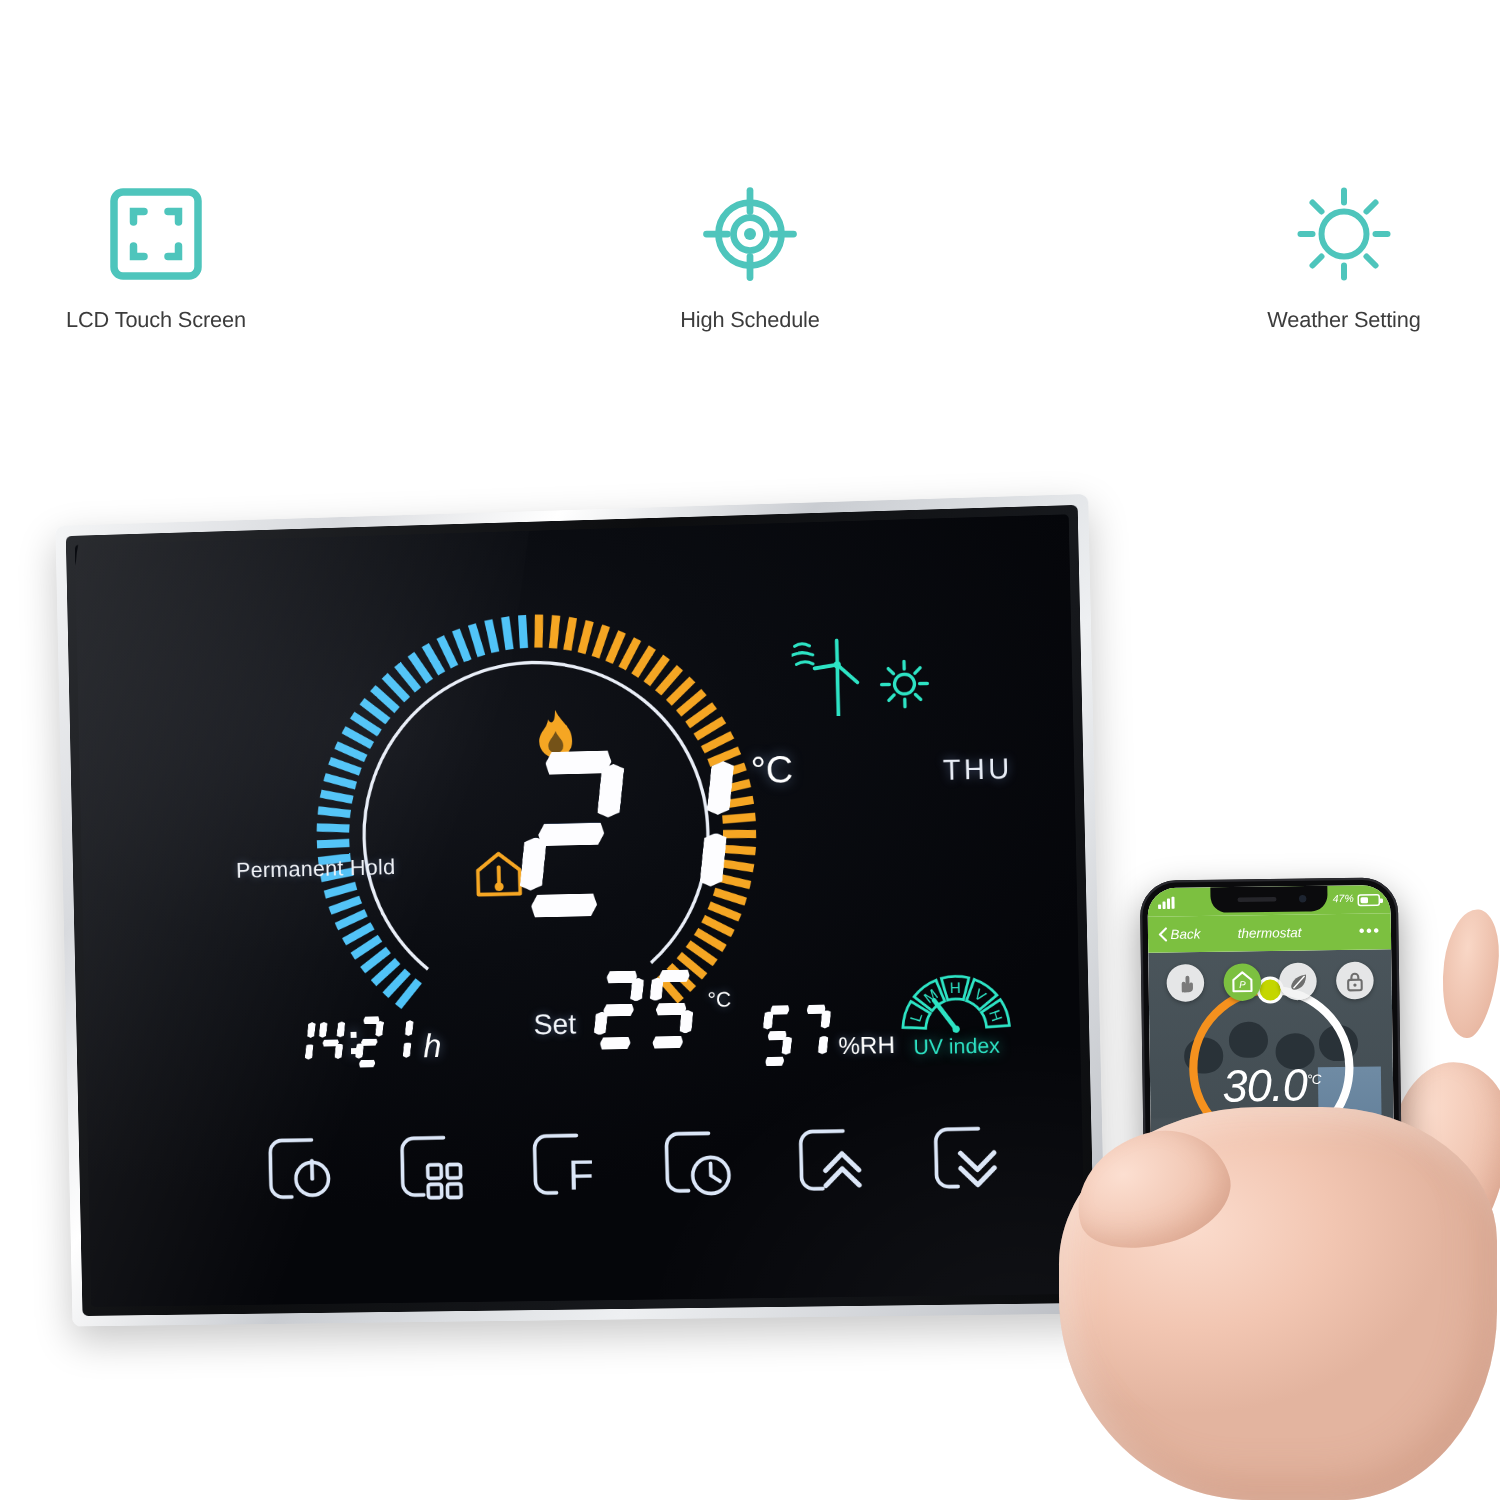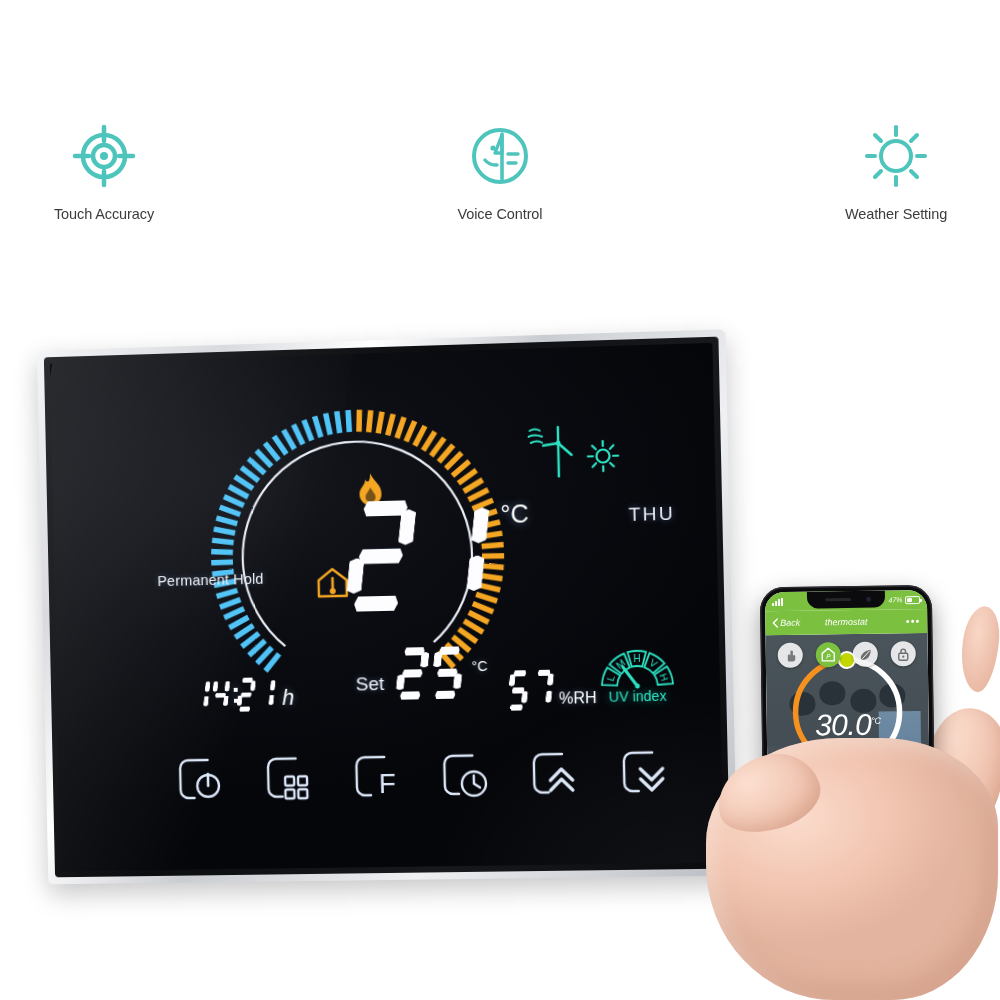--- a/index.html
+++ b/index.html
@@ -281,52 +281,50 @@
     box-shadow: 0 2px 5px rgba(0,0,0,.3); z-index: 3;
   }
 </style>
 </head>
 <body>
 
 <div id="page">
 
   <div class="features">
 
+    <div class="feature">
+      <div class="ficon">
+        <svg width="70" height="70" viewBox="0 0 70 70">
+          <rect x="7" y="7" width="56" height="56" rx="6" fill="none" stroke="#4EC5BC" stroke-width="5"></rect>
+          <path d="M20 27 L20 20 L27 20" fill="none" stroke="#4EC5BC" stroke-width="5" stroke-linecap="round"></path>
+          <path d="M43 20 L50 20 L50 27" fill="none" stroke="#4EC5BC" stroke-width="5" stroke-linecap="round"></path>
+          <path d="M50 43 L50 50 L43 50" fill="none" stroke="#4EC5BC" stroke-width="5" stroke-linecap="round"></path>
+          <path d="M27 50 L20 50 L20 43" fill="none" stroke="#4EC5BC" stroke-width="5" stroke-linecap="round"></path>
+        </svg>
+      </div>
+      <div class="flabel">LCD Touch Screen</div>
+    </div>
 
 
     <div class="feature">
       <div class="ficon">
         <svg width="70" height="70" viewBox="0 0 70 70">
           <circle cx="35" cy="35" r="21" fill="none" stroke="#4EC5BC" stroke-width="4.5"></circle>
           <circle cx="35" cy="35" r="11" fill="none" stroke="#4EC5BC" stroke-width="4.5"></circle>
           <circle cx="35" cy="35" r="4" fill="#4EC5BC"></circle>
           <line x1="35" y1="6" x2="35" y2="20" stroke="#4EC5BC" stroke-width="4.5" stroke-linecap="round"></line>
           <line x1="35" y1="50" x2="35" y2="64" stroke="#4EC5BC" stroke-width="4.5" stroke-linecap="round"></line>
           <line x1="6" y1="35" x2="20" y2="35" stroke="#4EC5BC" stroke-width="4.5" stroke-linecap="round"></line>
           <line x1="50" y1="35" x2="64" y2="35" stroke="#4EC5BC" stroke-width="4.5" stroke-linecap="round"></line>
         </svg>
       </div>
-      <div class="flabel">Touch Accuracy</div>
+      <div class="flabel">High Schedule</div>
     </div>
 
 
-    <div class="feature">
-      <div class="ficon">
-        <svg width="70" height="70" viewBox="0 0 70 70">
-          <circle cx="35" cy="35" r="26" fill="none" stroke="#4EC5BC" stroke-width="4"></circle>
-          <path d="M37 13 L37 58" stroke="#4EC5BC" stroke-width="3.6" stroke-linecap="round"></path>
-          <path d="M37 14 L30 32 L37 32 Z" fill="none" stroke="#4EC5BC" stroke-width="3.4" stroke-linejoin="round"></path>
-          <circle cx="28" cy="27" r="2.6" fill="#4EC5BC"></circle>
-          <path d="M20 39 a14 14 0 0 0 12 5" fill="none" stroke="#4EC5BC" stroke-width="3.4" stroke-linecap="round"></path>
-          <line x1="43" y1="33" x2="53" y2="33" stroke="#4EC5BC" stroke-width="3.4" stroke-linecap="round"></line>
-          <line x1="43" y1="42" x2="51" y2="42" stroke="#4EC5BC" stroke-width="3.4" stroke-linecap="round"></line>
-        </svg>
-      </div>
-      <div class="flabel">Voice Control</div>
-    </div>
 
 
     <div class="feature">
       <div class="ficon">
         <svg width="70" height="70" viewBox="0 0 70 70">
           <circle cx="35" cy="35" r="15" fill="none" stroke="#4EC5BC" stroke-width="4"></circle>
           <g stroke="#4EC5BC" stroke-width="4" stroke-linecap="round">
             <line x1="35" y1="6" x2="35" y2="14"></line>
               <line x1="35" y1="56" x2="35" y2="64"></line>
             <line x1="6" y1="35" x2="14" y2="35"></line>

